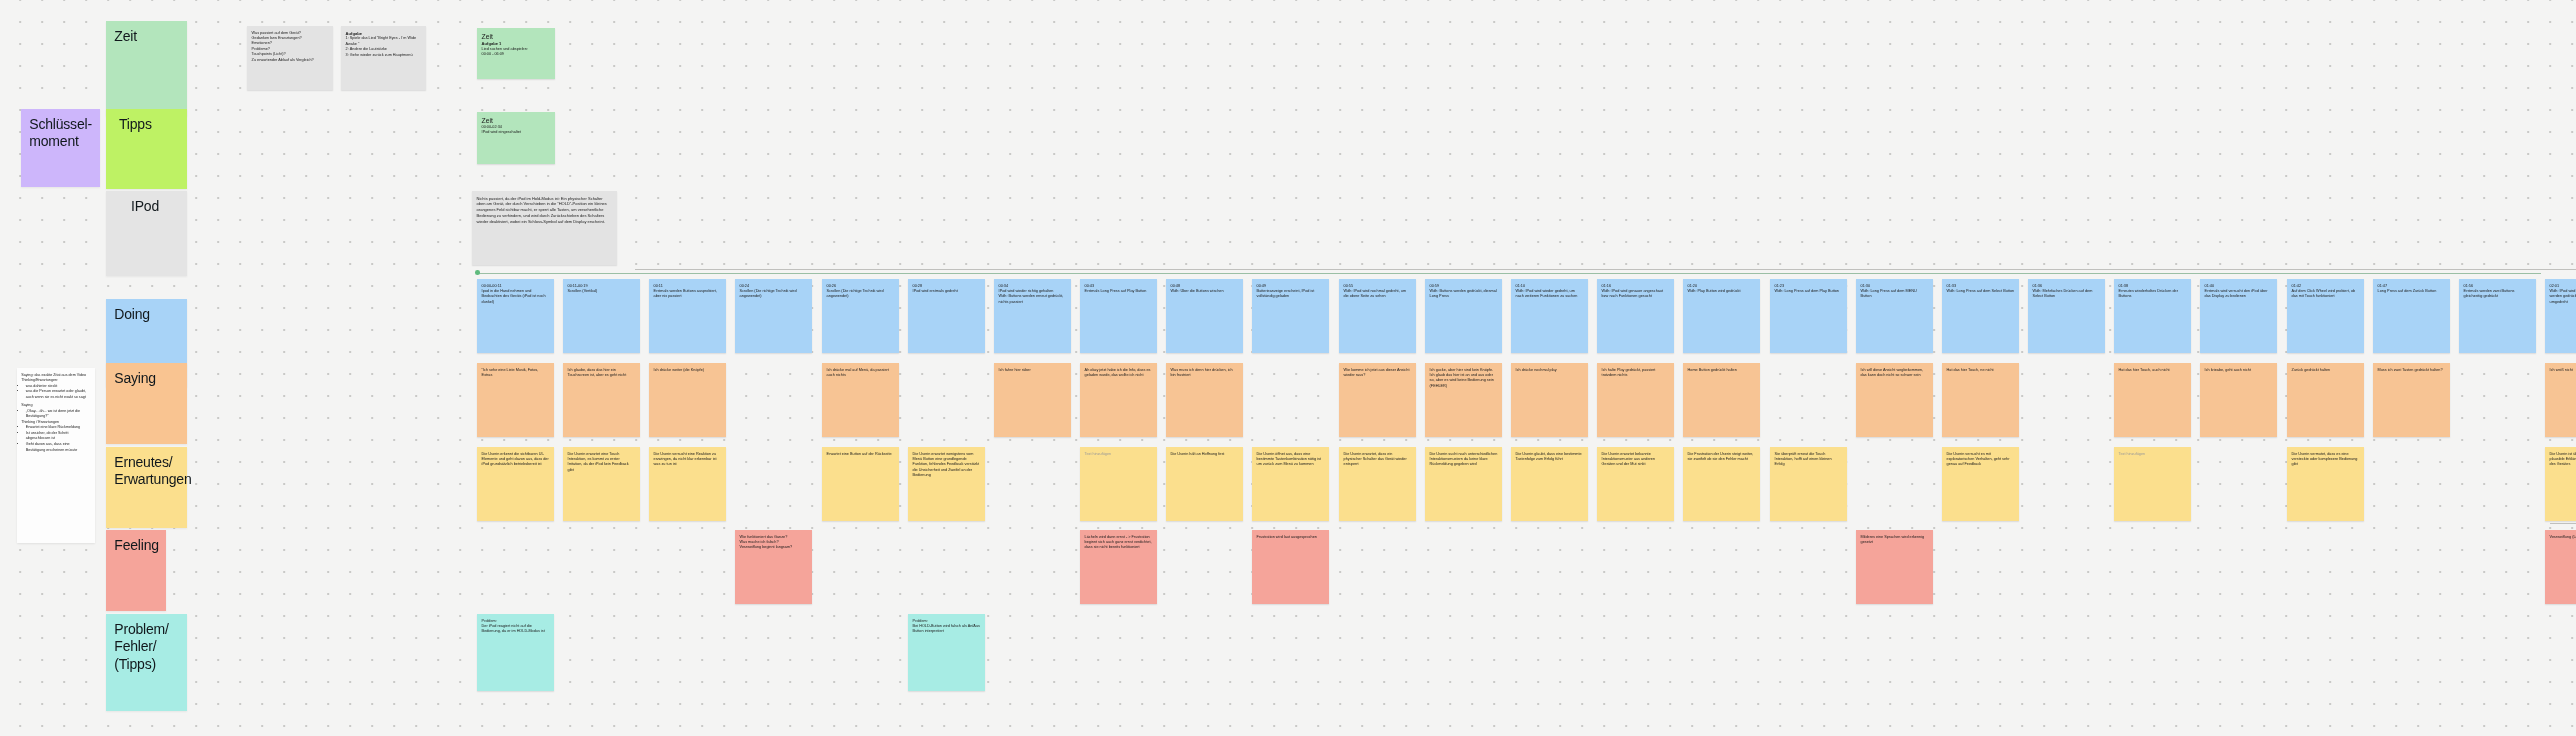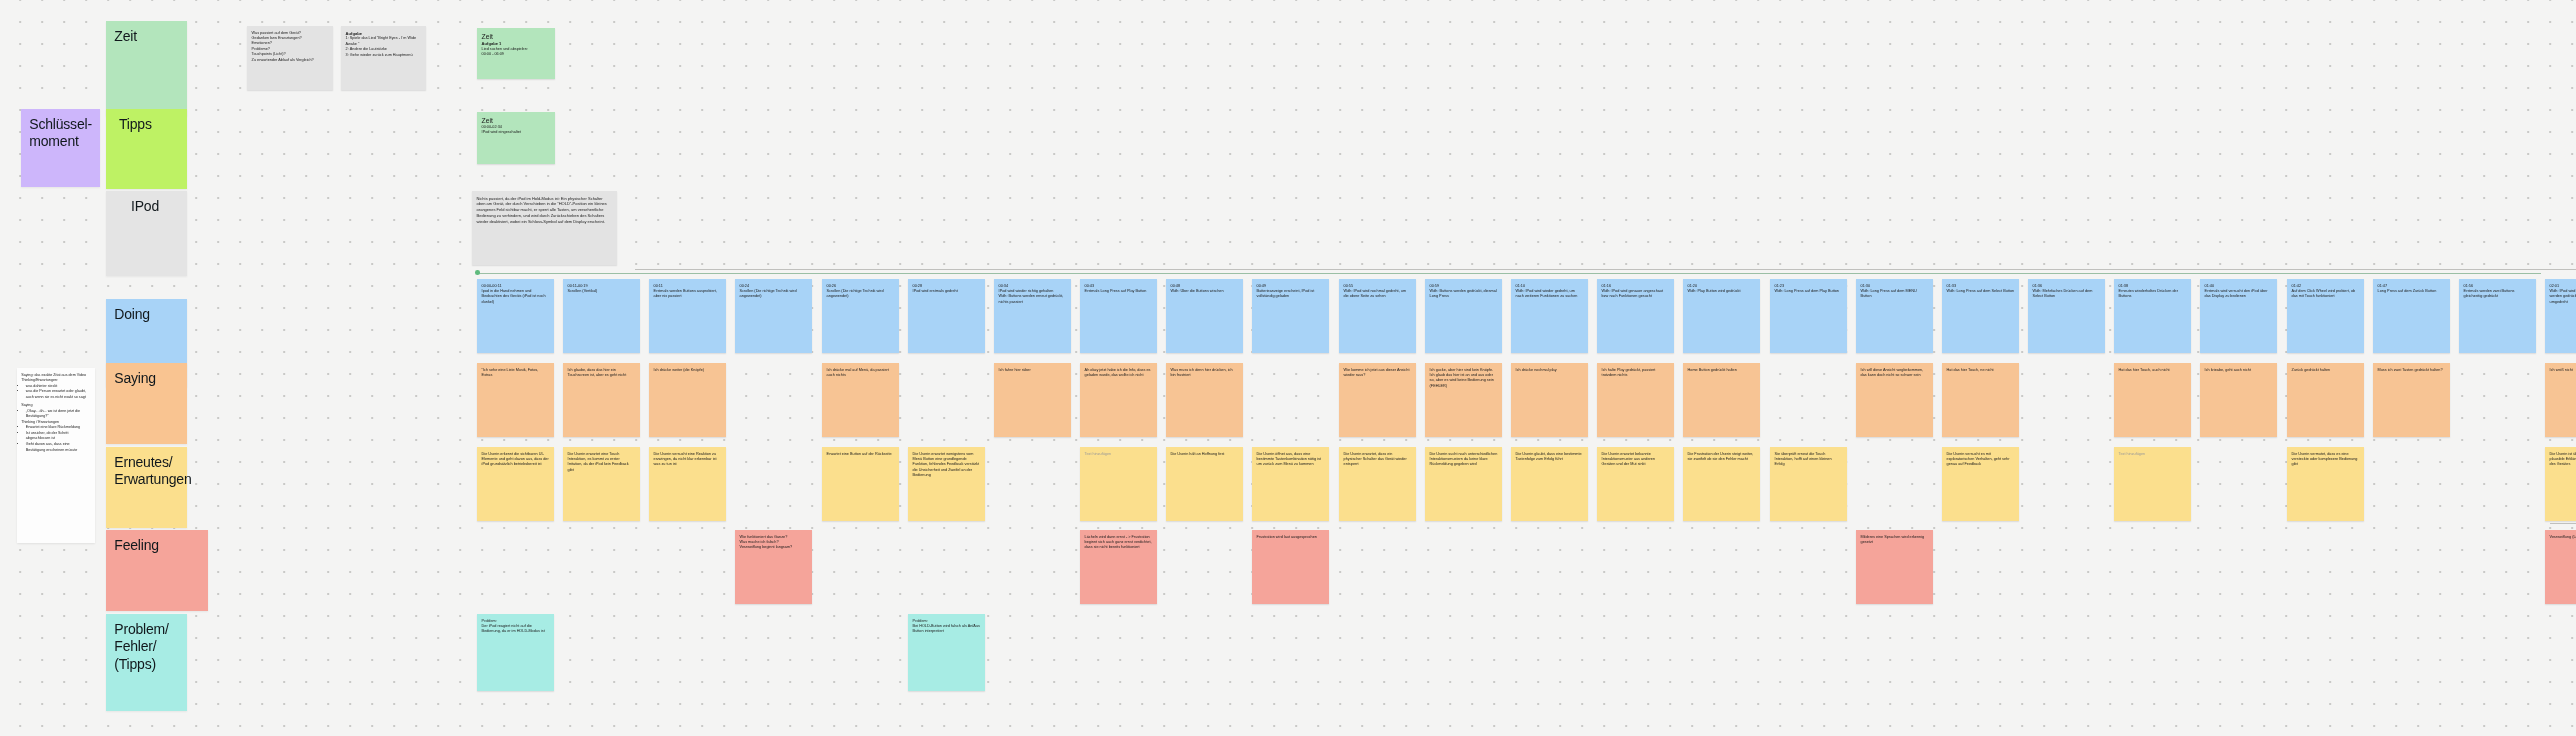--- a/index.html
+++ b/index.html
@@ -81,21 +81,21 @@
 <div class="hr" style="left:635px;top:269px;width:1941px;"></div>
 <div class="hr" style="left:2550px;top:523px;width:26px;"></div>
 
 <div class="el cat zeit" style="left:106px;top:21px;width:81px;height:95px;">Zeit</div>
 <div class="el cat key" style="left:21px;top:109px;width:79px;height:78px;">Schlüssel-moment</div>
 <div class="el cat tipps" style="left:106px;top:109px;width:81px;height:80px;">Tipps</div>
 <div class="el cat ipod" style="left:106px;top:191px;width:81px;height:85px;padding-left:25px;">IPod</div>
 <div class="el cat doing" style="left:106px;top:279px;width:81px;height:88px;margin-top:20px;">Doing</div>
 <div class="el cat saying" style="left:106px;top:363px;width:81px;height:81px;">Saying</div>
 <div class="el cat thinking" style="left:106px;top:447px;width:81px;height:81px;">Erneutes/ Erwartungen</div>
-<div class="el cat feeling" style="left:106px;top:530px;width:102px;height:81px;">Feeling</div>
+<div class="el cat feeling" style="left:106px;top:530px;width:60px;height:81px;">Feeling</div>
 <div class="el cat problem" style="left:106px;top:614px;width:81px;height:97px;">Problem/ Fehler/ (Tipps)</div>
 
 <div class="el note grey" style="left:247px;top:26px;width:86px;height:64px;white-space:pre-line;">Was passiert auf dem Gerät?
 Gedanken bzw Erwartungen?
 Emotionen?
 Probleme?
 Touchpoints (Licht)?
 Zu erwartender Ablauf als Vergleich?</div>
 
 <div class="el note grey" style="left:341px;top:26px;width:85px;height:64px;">

